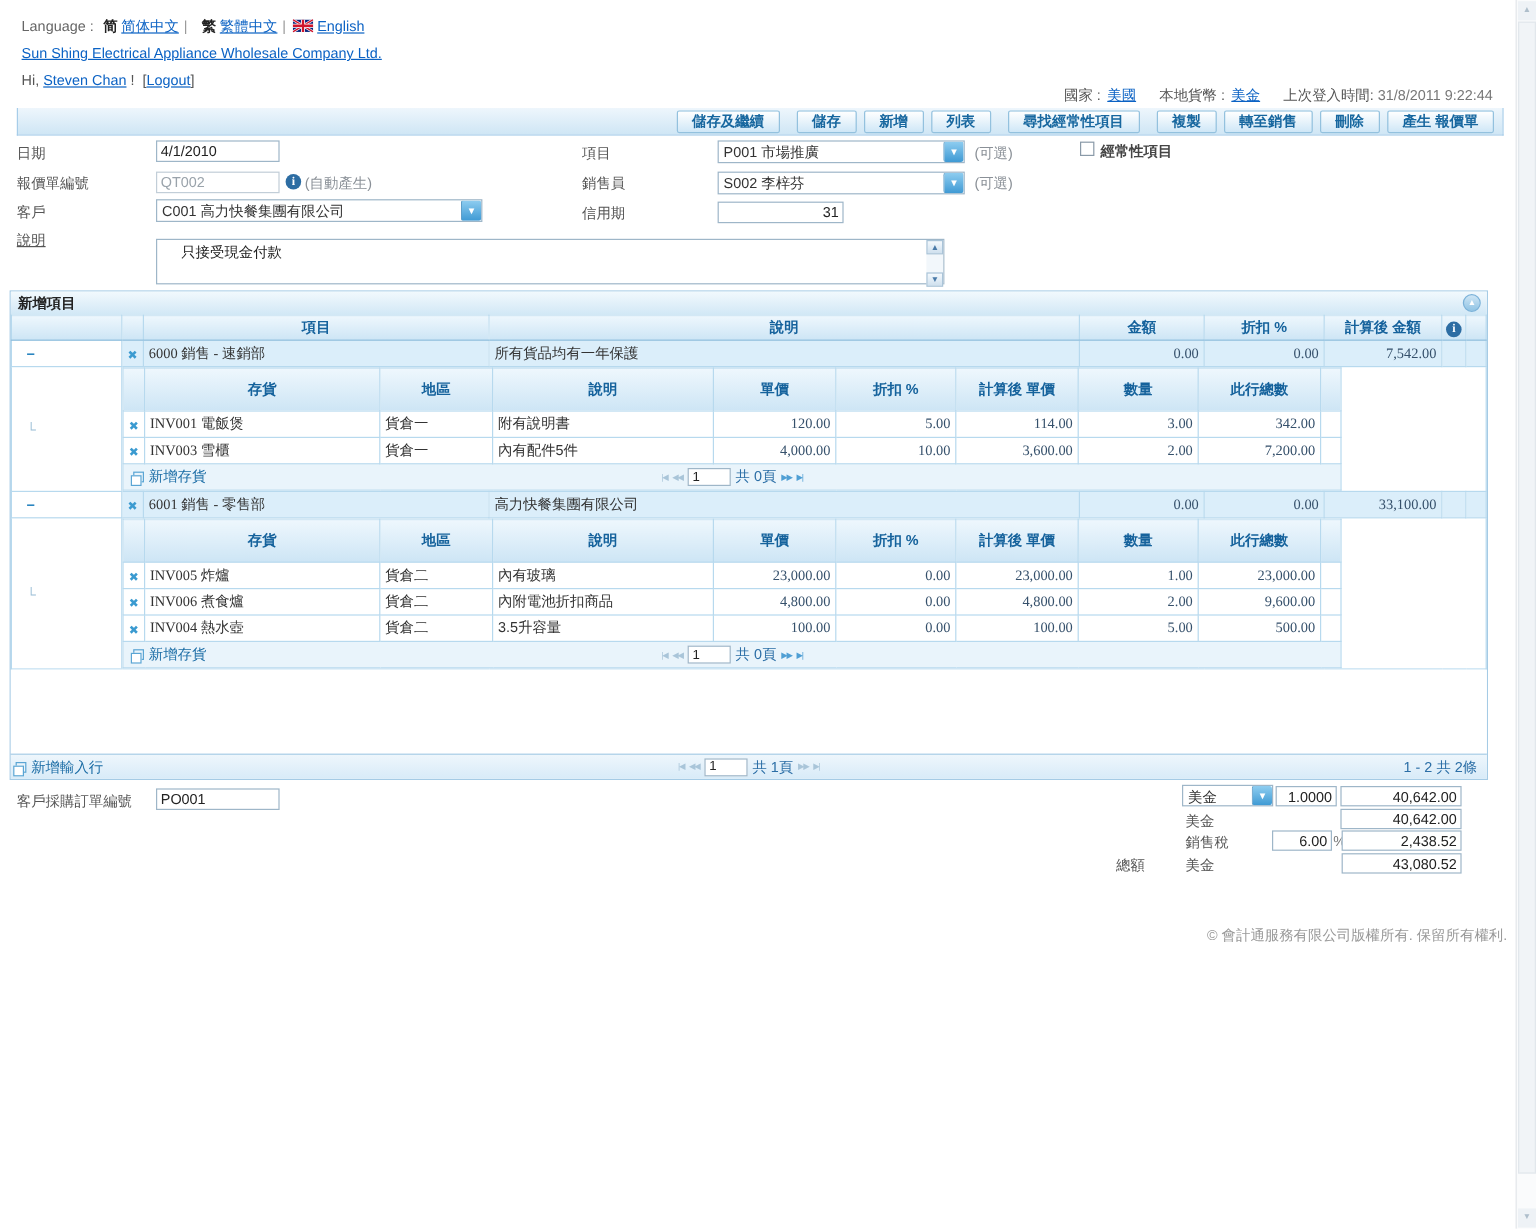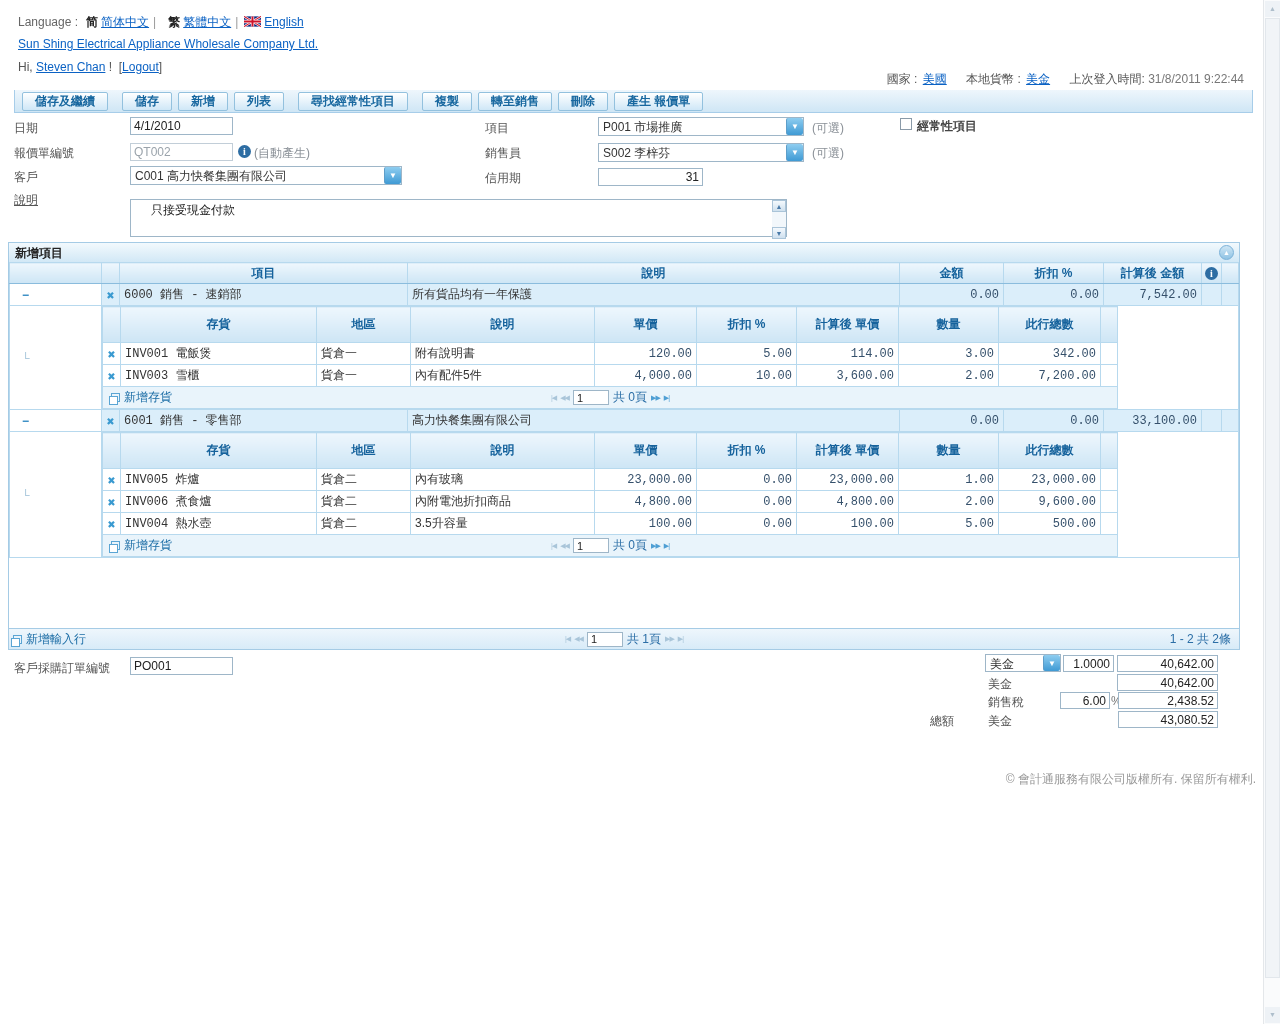--- a/index.html
+++ b/index.html
@@ -1,40 +1,40 @@
 <!DOCTYPE html>
 <html><head>
 <meta charset="utf-8">
 <style>
   * { margin:0; padding:0; box-sizing:border-box; }
   html,body { width:1280px; height:1024px; background:#fff; overflow:hidden; }
   body { font-family:"Liberation Sans","DejaVu Sans",sans-serif; font-size:12px; color:#333; position:relative; }
   a { color:#0b62c4; text-decoration:underline; cursor:pointer; }
-  .ser { font-family:Liberation Mono, monospace;margin-top:32px; }
+  .ser { font-family:Liberation Serif, serif;margin-top:32px; }
 
   
   .topbar { position:relative; height:90px; }
   .lang-row { position:absolute; top:14px; left:18px; color:#666; }
   .lang-row .cjk-ic { color:#222; font-weight:bold; margin:0 3px 0 8px; }
   .lang-row .sep { color:#999; margin:0 4px; }
   .flag { display:inline-block; vertical-align:-1px; margin:0 3px 0 2px; }
   .company-row { position:absolute; top:37px; left:18px; }
   .greet-row { position:absolute; top:60px; left:18px; color:#555; }
   .greet-row .brk { color:#555; }
   .session-info { position:absolute; top:71px; right:36px; color:#555; }
   .session-info a { margin:0 2px; }
   .session-info .lbl { margin-left:14px; }
   .session-info .val { color:#777; }
 
   
   .tabstrip { margin:0 27px 0 14px; }
   .tabs-row { height:25px; border:1px solid #a7cde9; border-radius:3px 3px 0 0;
     background:linear-gradient(#f7fbfe,#d9ecf8); display:flex; align-items:center; padding:0 7px; gap:4px; }
   .toolbar-row { height:23px; border:1px solid #a7cde9; border-top:none;
-    background:linear-gradient(#eef6fc,#cfe6f5); display:flex; align-items:center; padding:0 7px; gap:6px; }
+    background:linear-gradient(#eef6fc,#cfe6f5); display:flex; align-items:center; padding:0 7px; gap:6px;justify-content:flex-end; }
   .btn,.tab { font-weight:bold; font-size:12px; color:#17679f; white-space:nowrap;
     background:linear-gradient(#ffffff,#cfe7f7); border:1px solid #93c1de; border-radius:2px;
     height:19px; line-height:17px; padding:0 12px; cursor:pointer; }
   .tab.active { background:linear-gradient(#67baeb,#2a86c5); color:#fff; border-color:#2a7ab2; }
   .spacer { flex:1; }
   .gap8 { width:2px; }
 
   
   .form-area { position:relative; height:129px; }
   .fl { position:absolute; color:#555; }

